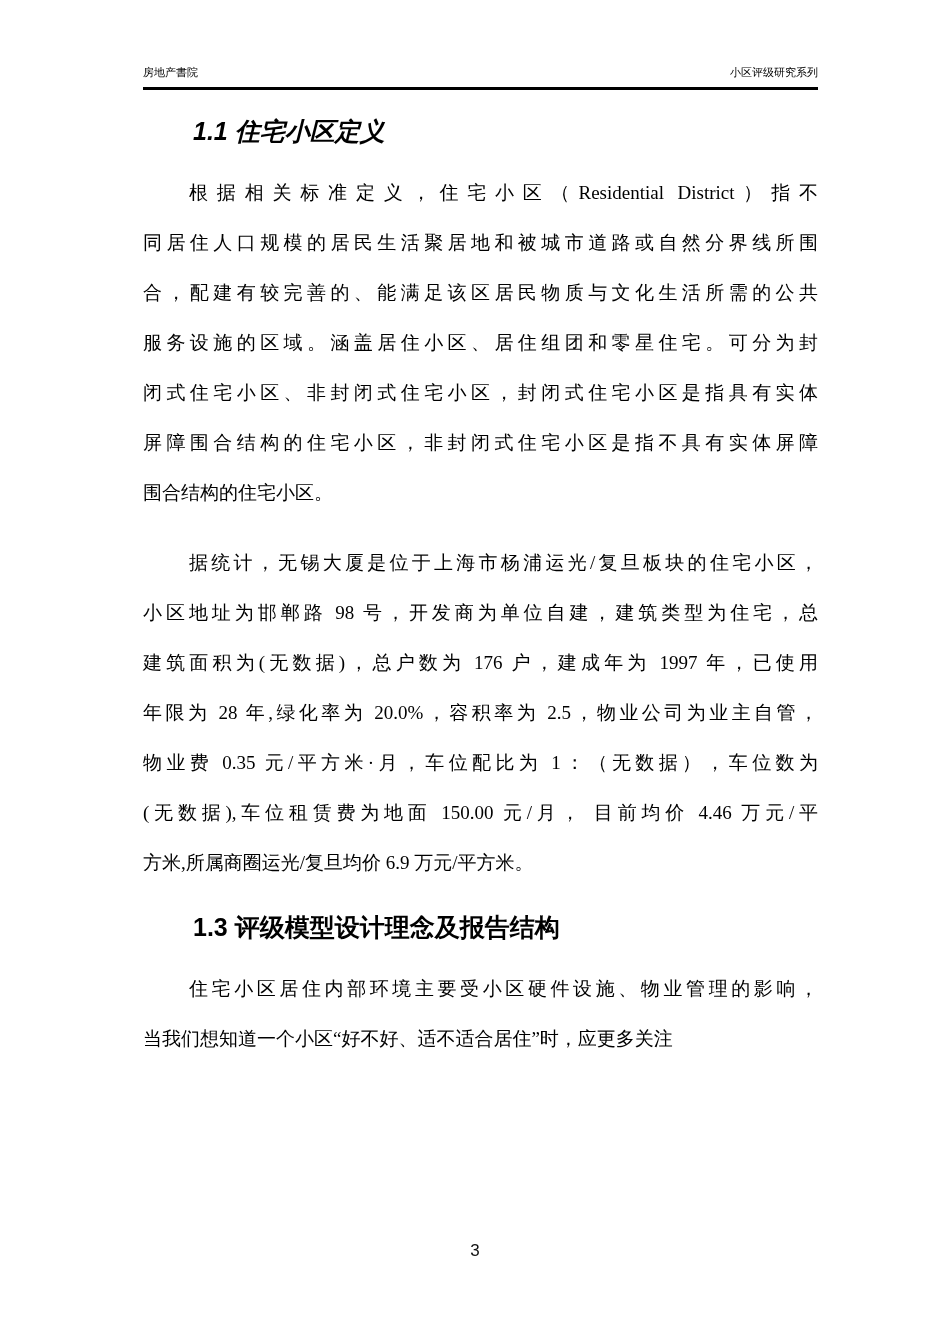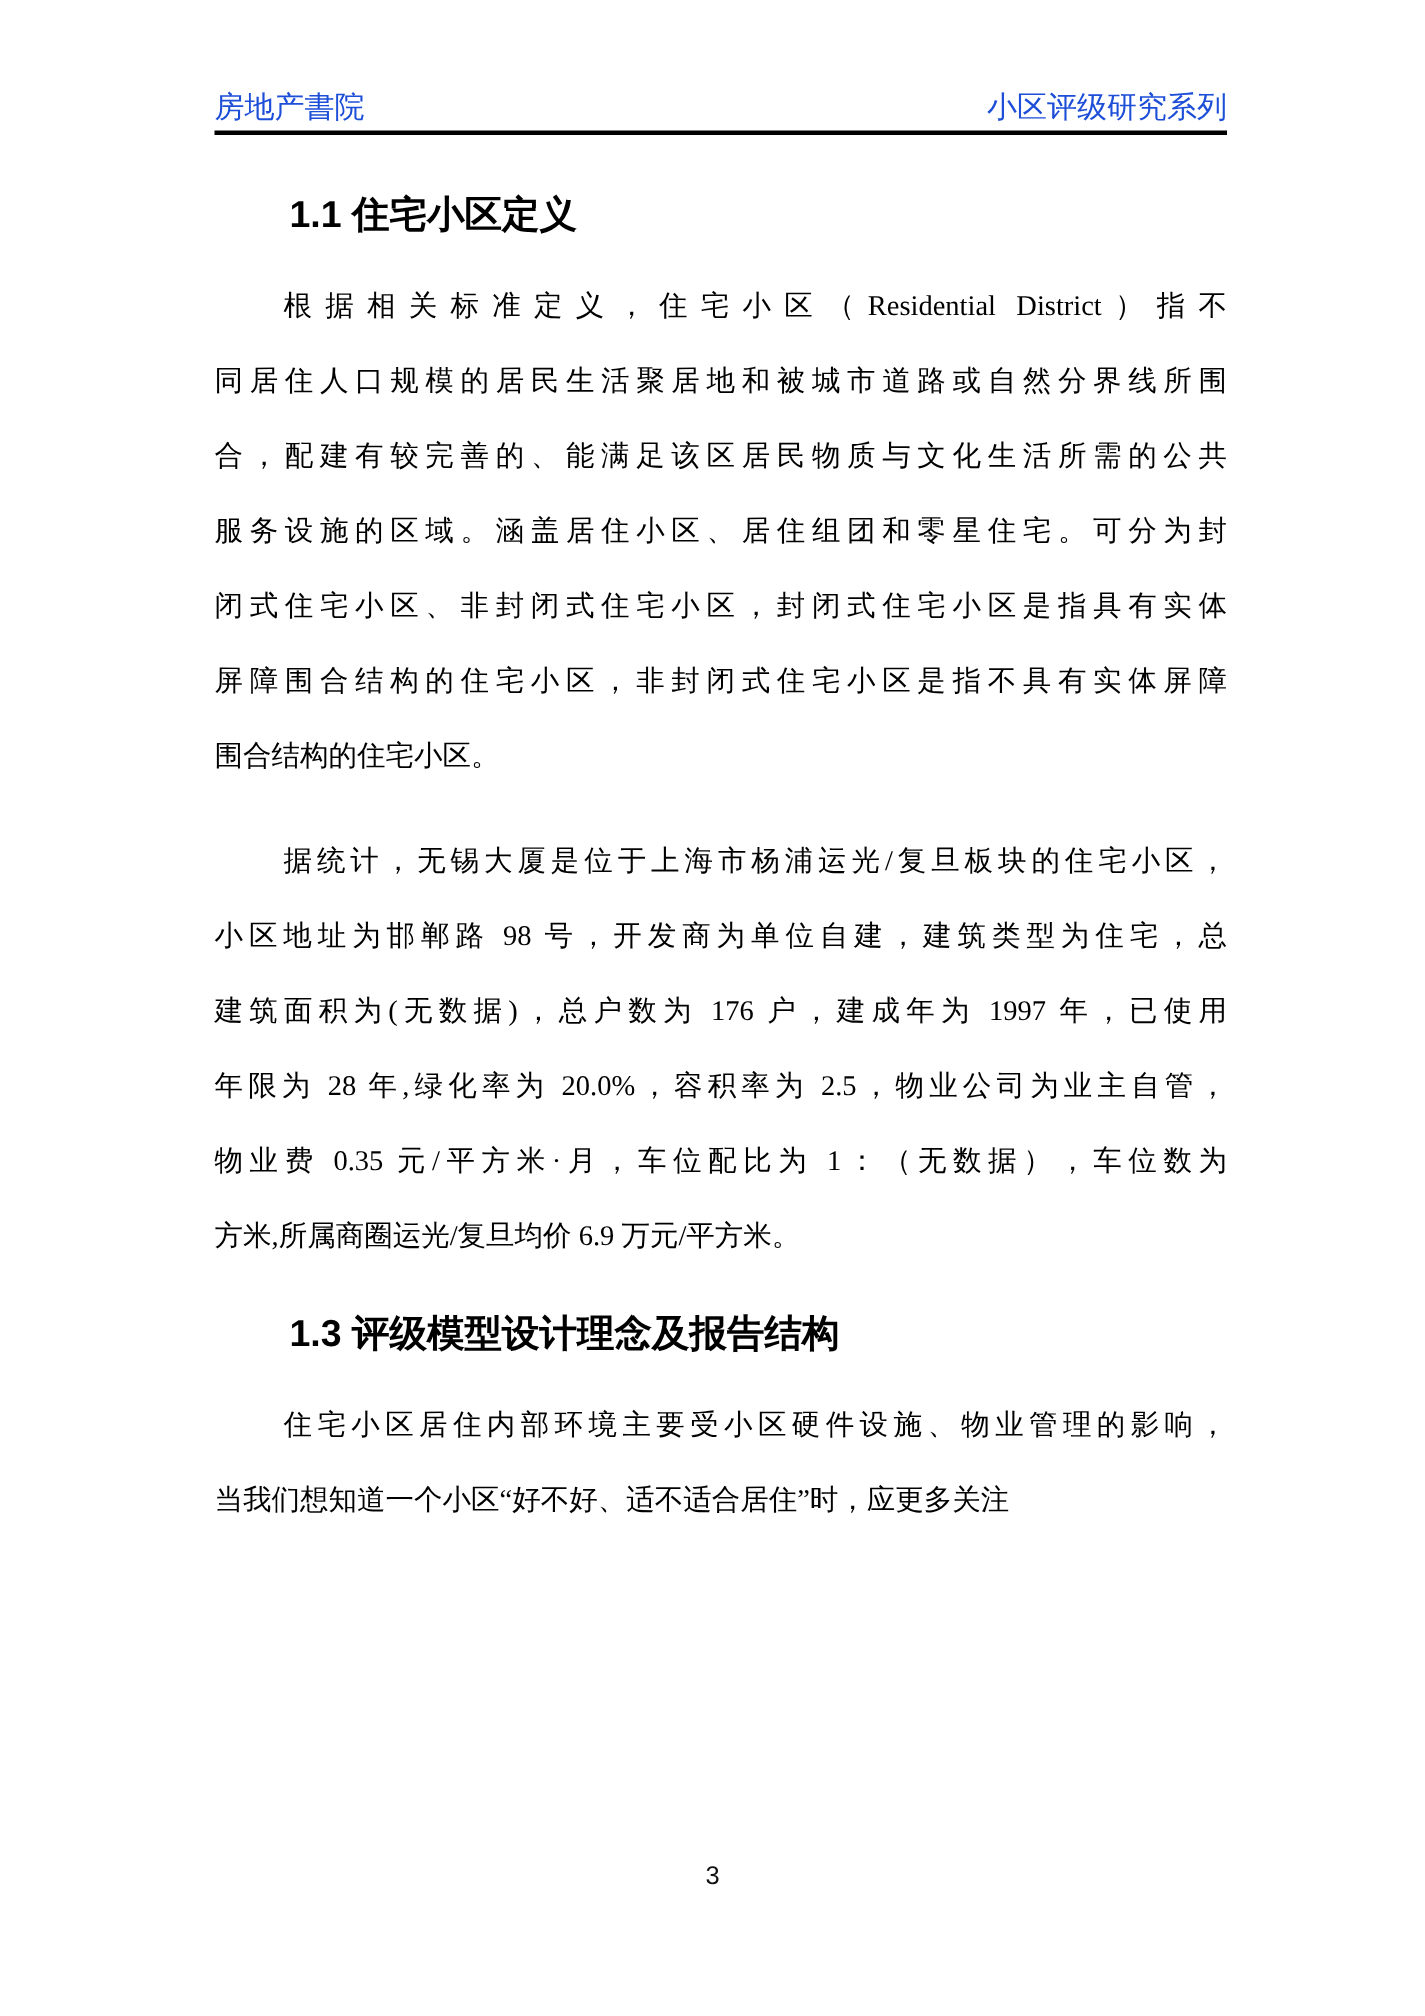--- a/index.html
+++ b/index.html
@@ -16,40 +16,40 @@
   .content {
     padding: 0 132px 0 143px; 
   }
   .doc-header {
     display: flex;
     justify-content: space-between;
     align-items: flex-start;
     padding: 62px 0 5px 0;
     border-bottom: 3px solid #000000;
     font-family: "Liberation Sans", sans-serif;
-    font-size: 20px;
+    font-size: 11px;
     line-height: 20px;
-    color: #1d4ed8;
+    color: #000000;
   }
   .doc-title {
     font-family: "Liberation Sans", sans-serif;
     font-weight: 700;
     font-size: 30px;
     line-height: 36px;
     letter-spacing: 1px;
     margin: 53px 0 0 52px;
   }
   .section-heading {
     font-family: "Liberation Sans", sans-serif;
     font-weight: 700;
     font-size: 25px;
     line-height: 34px;
     margin: 22px 0 0 50px;
   }
-  .section-heading.first-heading { margin-top: 36px; }
+  .section-heading.first-heading { margin-top: 24px; font-style: italic; }
   .para {
     margin: 20px 0 0 0;
     font-size: 19px;
   }
   .line {
     line-height: 50px;
     text-align: justify;
     text-align-last: justify;
     text-justify: inter-character;
     white-space: nowrap;
@@ -93,20 +93,21 @@
       <div class="line">屏障围合结构的住宅小区，非封闭式住宅小区是指不具有实体屏障</div>
       <div class="line para-end">围合结构的住宅小区。</div>
     </div>
 
     <div class="para">
       <div class="line indent">据统计，无锡大厦是位于上海市杨浦运光/复旦板块的住宅小区，</div>
       <div class="line">小区地址为邯郸路 98 号，开发商为单位自建，建筑类型为住宅，总</div>
       <div class="line">建筑面积为(无数据)，总户数为 176 户，建成年为 1997 年，已使用</div>
       <div class="line">年限为 28 年,绿化率为 20.0%，容积率为 2.5，物业公司为业主自管，</div>
       <div class="line">物业费 0.35 元/平方米·月，车位配比为 1：（无数据），车位数为</div>
+      <div class="line">(无数据),车位租赁费为地面 150.00 元/月， 目前均价 4.46 万元/平</div>
       <div class="line para-end">方米,所属商圈运光/复旦均价 6.9 万元/平方米。</div>
     </div>
 
     <div class="section-heading">1.3 评级模型设计理念及报告结构</div>
     <div class="para">
       <div class="line indent">住宅小区居住内部环境主要受小区硬件设施、物业管理的影响，</div>
       <div class="line para-end">当我们想知道一个小区“好不好、适不适合居住”时，应更多关注</div>
     </div>
 
   </div>

